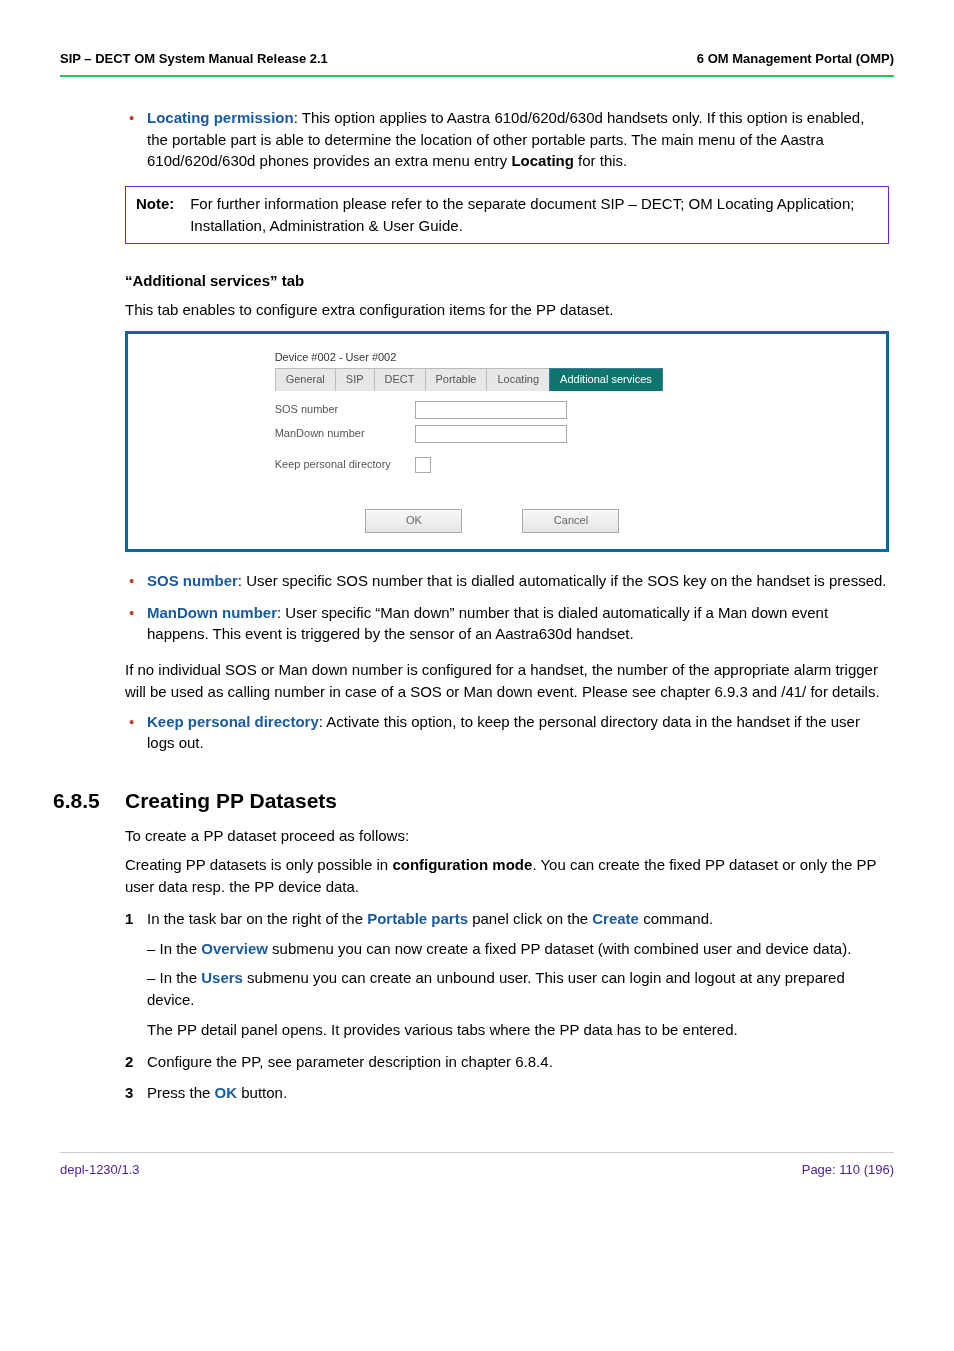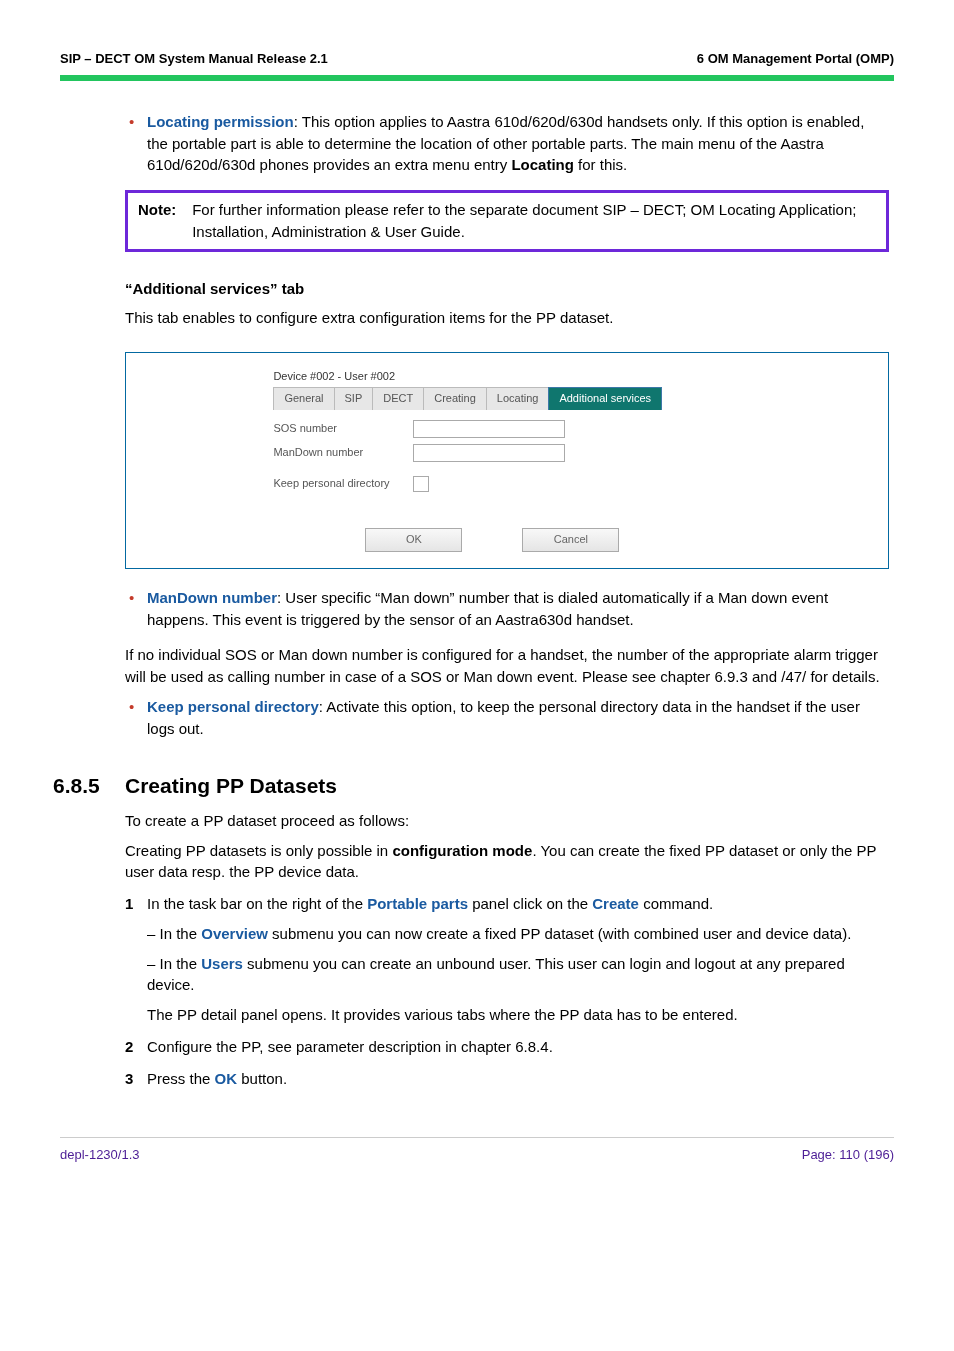--- a/index.html
+++ b/index.html
@@ -10,21 +10,21 @@
     padding: 50px 60px 30px 60px;
     background: #fff;
     line-height: 1.45;
   }
   .header-row {
     display: flex;
     justify-content: space-between;
     font-weight: bold;
     font-size: 13px;
     padding-bottom: 6px;
-    border-bottom: 6px solid #22c55e;
+    border-bottom: 2px solid #22c55e;
     margin-bottom: 30px;
   }
   .content {
     padding-left: 65px;
     padding-right: 5px;
   }
   ul.bullet {
     list-style: none;
     padding-left: 0;
     margin: 0 0 14px 0;
@@ -43,43 +43,43 @@
     font-size: 15px;
   }
   .blue-bold {
     color: #1a5aa0;
     font-weight: bold;
   }
   .bold {
     font-weight: bold;
   }
   .note-box {
-    border: 3px solid #6d28d9;
+    border: 1px solid #6d28d9;
     padding: 6px 10px;
     margin: 14px 0 26px 0;
   }
   .note-box .note-label {
     font-weight: bold;
     display: inline-block;
     width: 50px;
     vertical-align: top;
   }
   .note-box .note-body {
     display: inline-block;
     width: calc(100% - 60px);
     vertical-align: top;
   }
   h4.subheading {
     font-size: 15px;
     margin: 22px 0 6px 0;
   }
   .figure-box {
-    border: 1px solid #0369a1;
+    border: 3px solid #0369a1;
     padding: 16px;
-    margin: 23px 0 18px 0;
+    margin: 10px 0 18px 0;
     width: 100%;
     box-sizing: border-box;
   }
   .figure-inner {
     width: 60%;
     margin-left: 18%;
   }
   .dialog-title {
     font-size: 11px;
     color: #333;
@@ -210,21 +210,21 @@
   <h4 class="subheading">“Additional services” tab</h4>
   <p>This tab enables to configure extra configuration items for the PP dataset.</p>
 
   <div class="figure-box">
     <div class="figure-inner">
       <div class="dialog-title">Device #002 - User #002</div>
       <div class="tabs">
         <div class="tab">General</div>
         <div class="tab">SIP</div>
         <div class="tab">DECT</div>
-        <div class="tab">Creating</div>
+        <div class="tab">Portable</div>
         <div class="tab">Locating</div>
         <div class="tab active">Additional services</div>
       </div>
       <div class="field-row">
         <span class="flabel">SOS number</span>
         <span class="ftext"></span>
       </div>
       <div class="field-row">
         <span class="flabel">ManDown number</span>
         <span class="ftext"></span>
@@ -235,25 +235,28 @@
       </div>
       <div class="dialog-buttons">
         <span class="btn">OK</span>
         <span class="btn">Cancel</span>
       </div>
     </div>
   </div>
 
   <ul class="bullet">
     <li>
+      <span class="blue-bold">SOS number</span><span>: User specific SOS number that is dialled automatically if the SOS key on the handset is pressed.</span>
+    </li>
+    <li>
       <span class="blue-bold">ManDown number</span><span>: User specific “Man down” number that is dialed automatically if a Man down event happens. This event is triggered by the sensor of an Aastra630d handset.</span>
     </li>
   </ul>
 
-  <p>If no individual SOS or Man down number is configured for a handset, the number of the appropriate alarm trigger will be used as calling number in case of a SOS or Man down event. Please see chapter 6.9.3 and /47/ for details.</p>
+  <p>If no individual SOS or Man down number is configured for a handset, the number of the appropriate alarm trigger will be used as calling number in case of a SOS or Man down event. Please see chapter 6.9.3 and /41/ for details.</p>
 
   <ul class="bullet">
     <li>
       <span class="blue-bold">Keep personal directory</span><span>: Activate this option, to keep the personal directory data in the handset if the user logs out.</span>
     </li>
   </ul>
 
   <div class="section-row">
     <div class="section-num">6.8.5</div>
     <div class="section-title">Creating PP Datasets</div>

